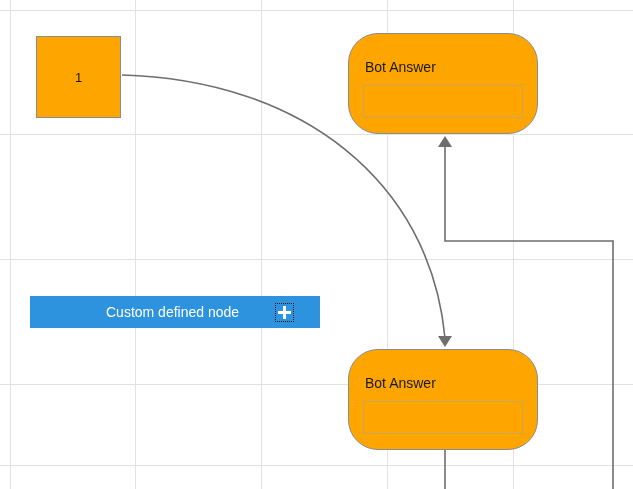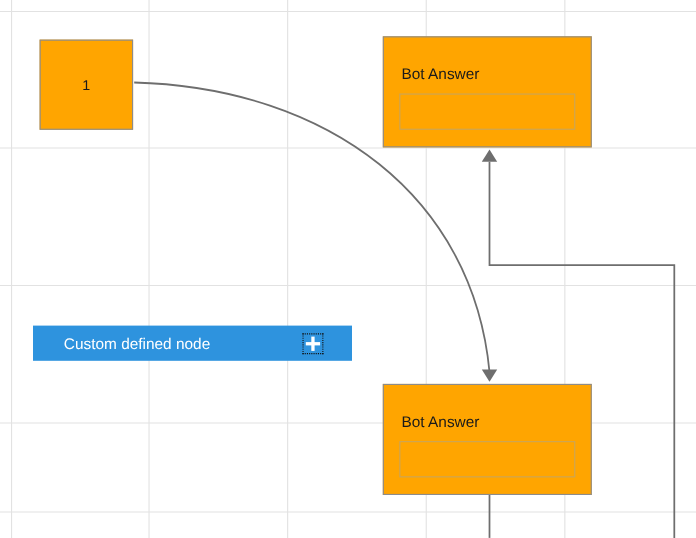--- a/index.html
+++ b/index.html
@@ -34,21 +34,21 @@
   .node-simple {
     display: flex;
     align-items: center;
     justify-content: center;
   }
   .node-simple .node-num {
     color: #1a1a1a;
     font-size: 13px;
     line-height: 1;
   }
-  .node-card { padding: 16px; }
+  .node-card { padding: 16px; border-radius: 30px; }
   .node-card .card-title {
     position: absolute;
     left: 16px;
     top: 26px;
     font-size: 14px;
     color: #1a1a1a;
     line-height: 1;
     white-space: nowrap;
   }
   .node-card .card-field {
@@ -66,20 +66,21 @@
   #palette-bar {
     position: absolute;
     left: 30px;
     top: 296px;
     width: 290px;
     height: 32px;
     background: #2E93DE;
     display: flex;
     align-items: center;
     box-sizing: border-box;
+    padding-left: 48px;
   }
   #palette-bar .palette-label {
     color: #ffffff;
     font-size: 14px;
     margin-left: 28px;
     line-height: 1;
     white-space: nowrap;
     flex: 1 1 auto;
   }
   #palette-bar .drag-cursor-icon {

